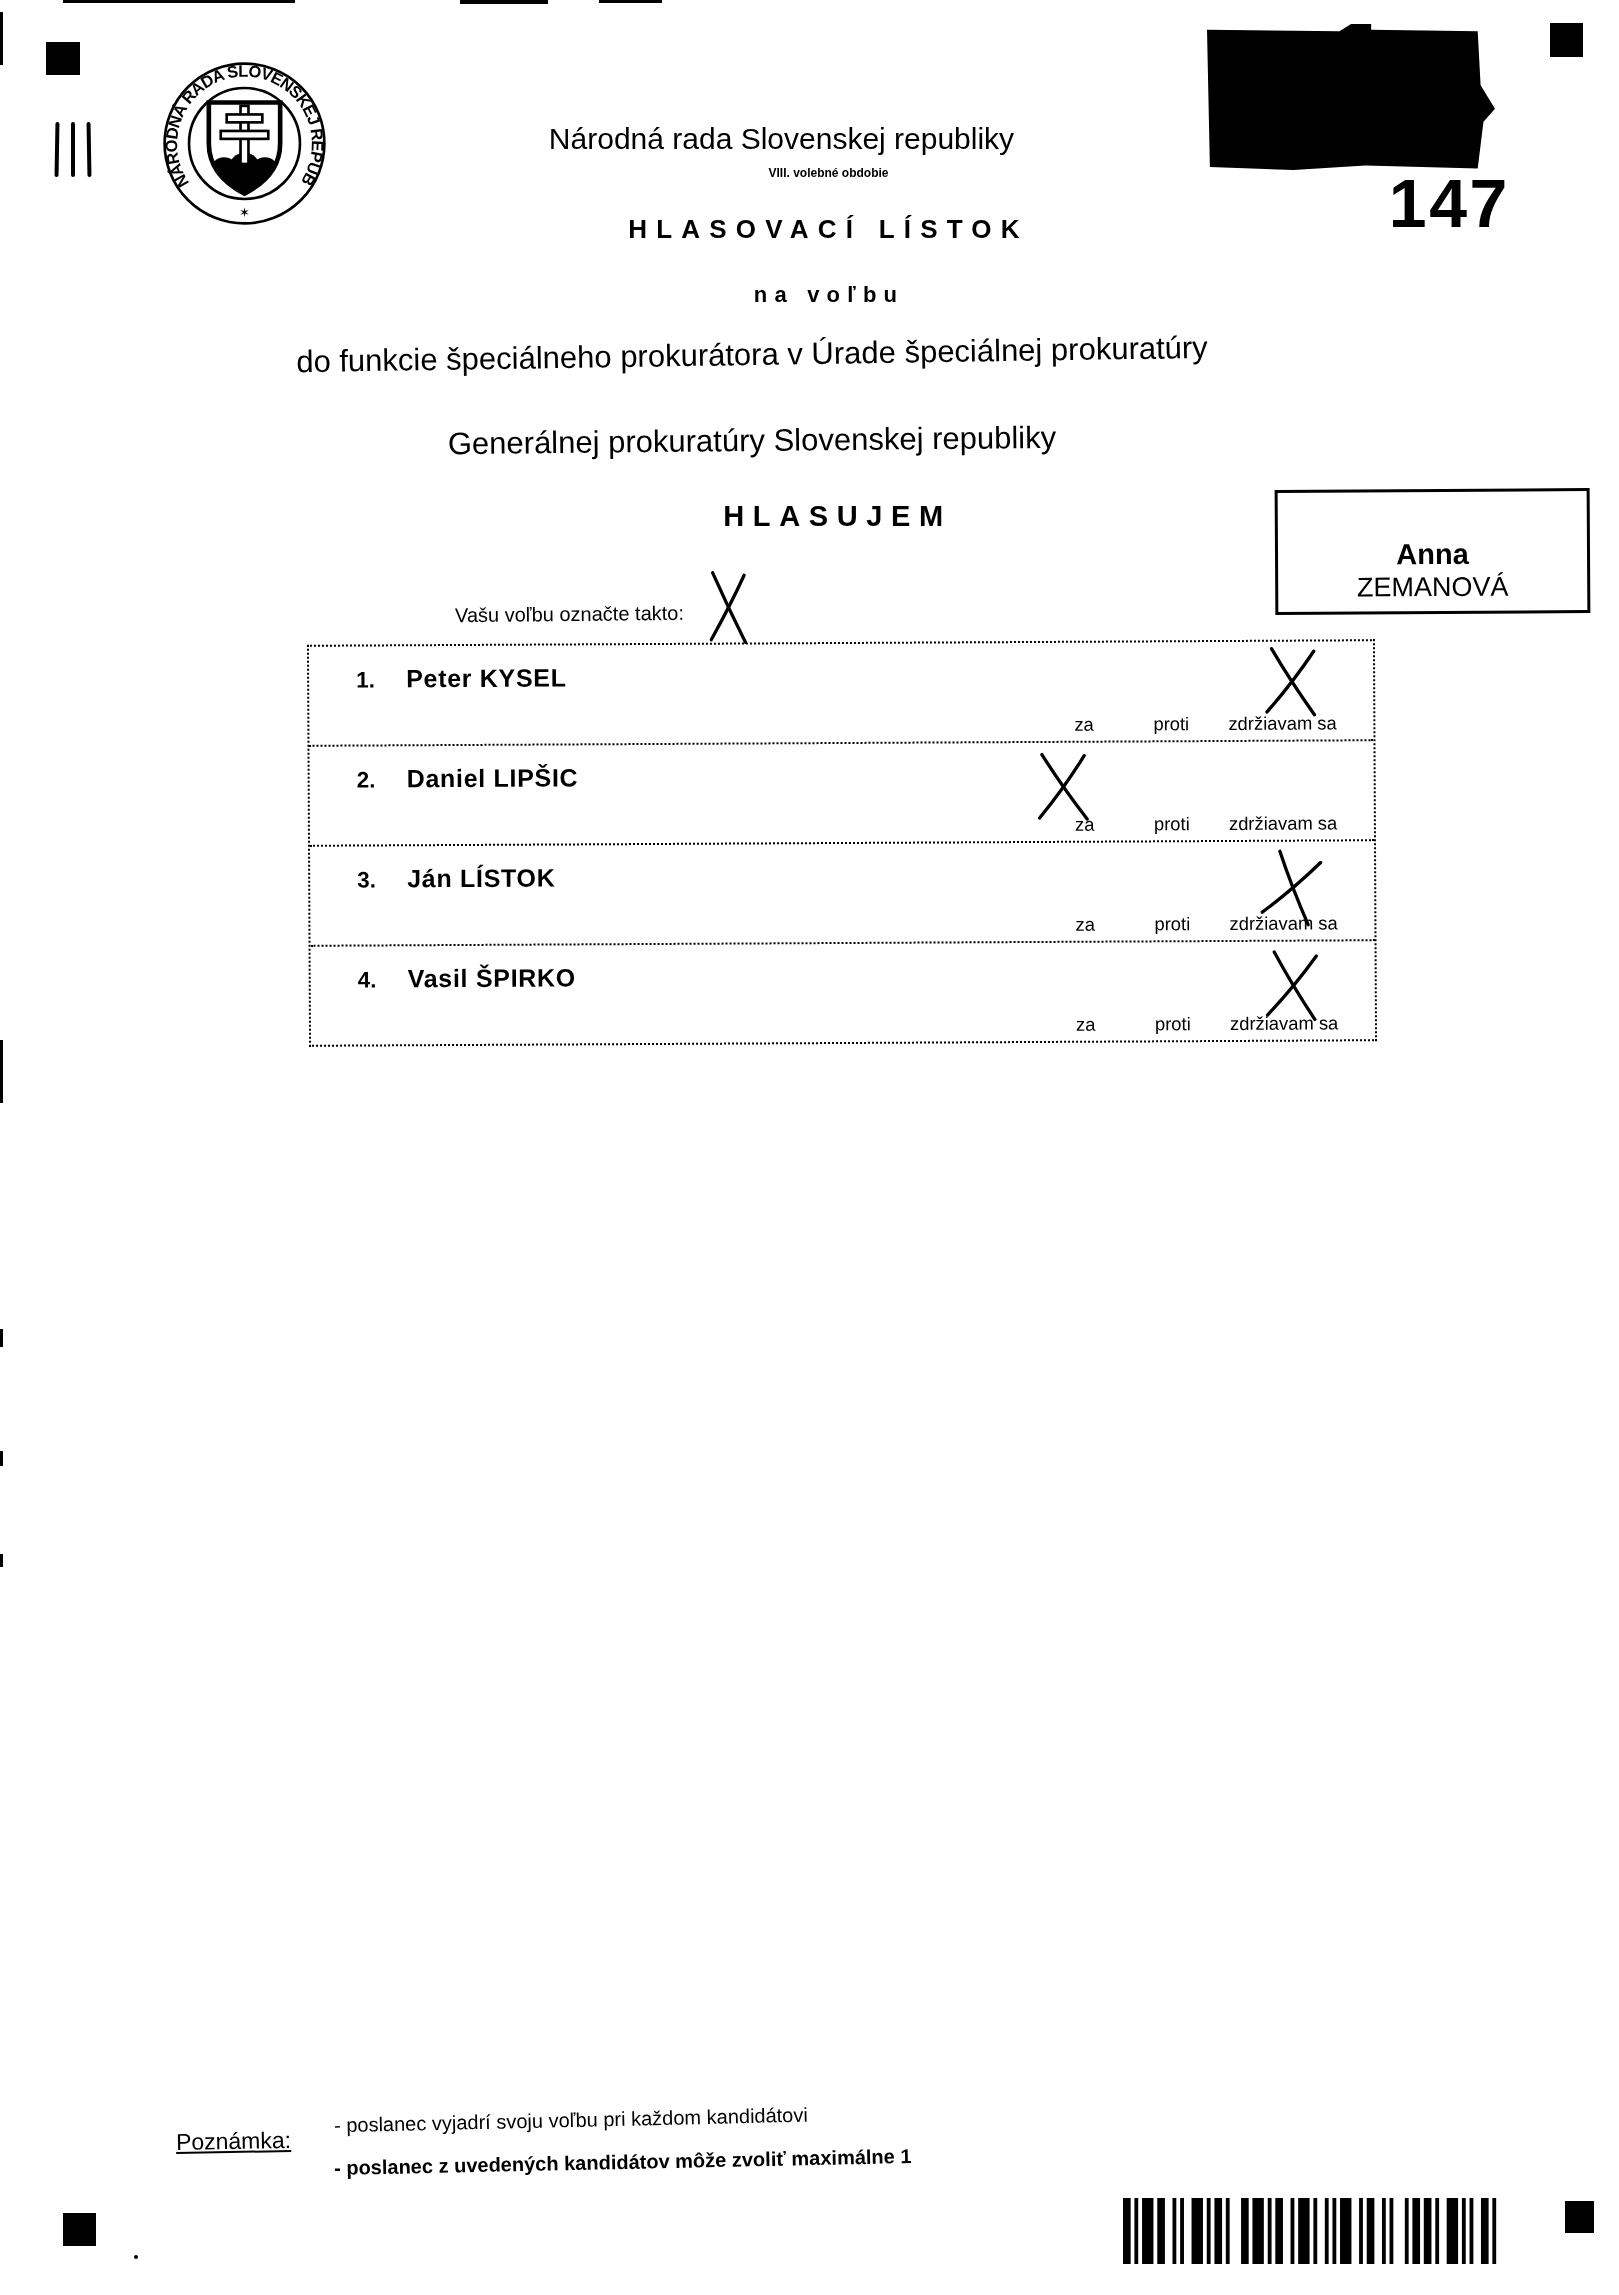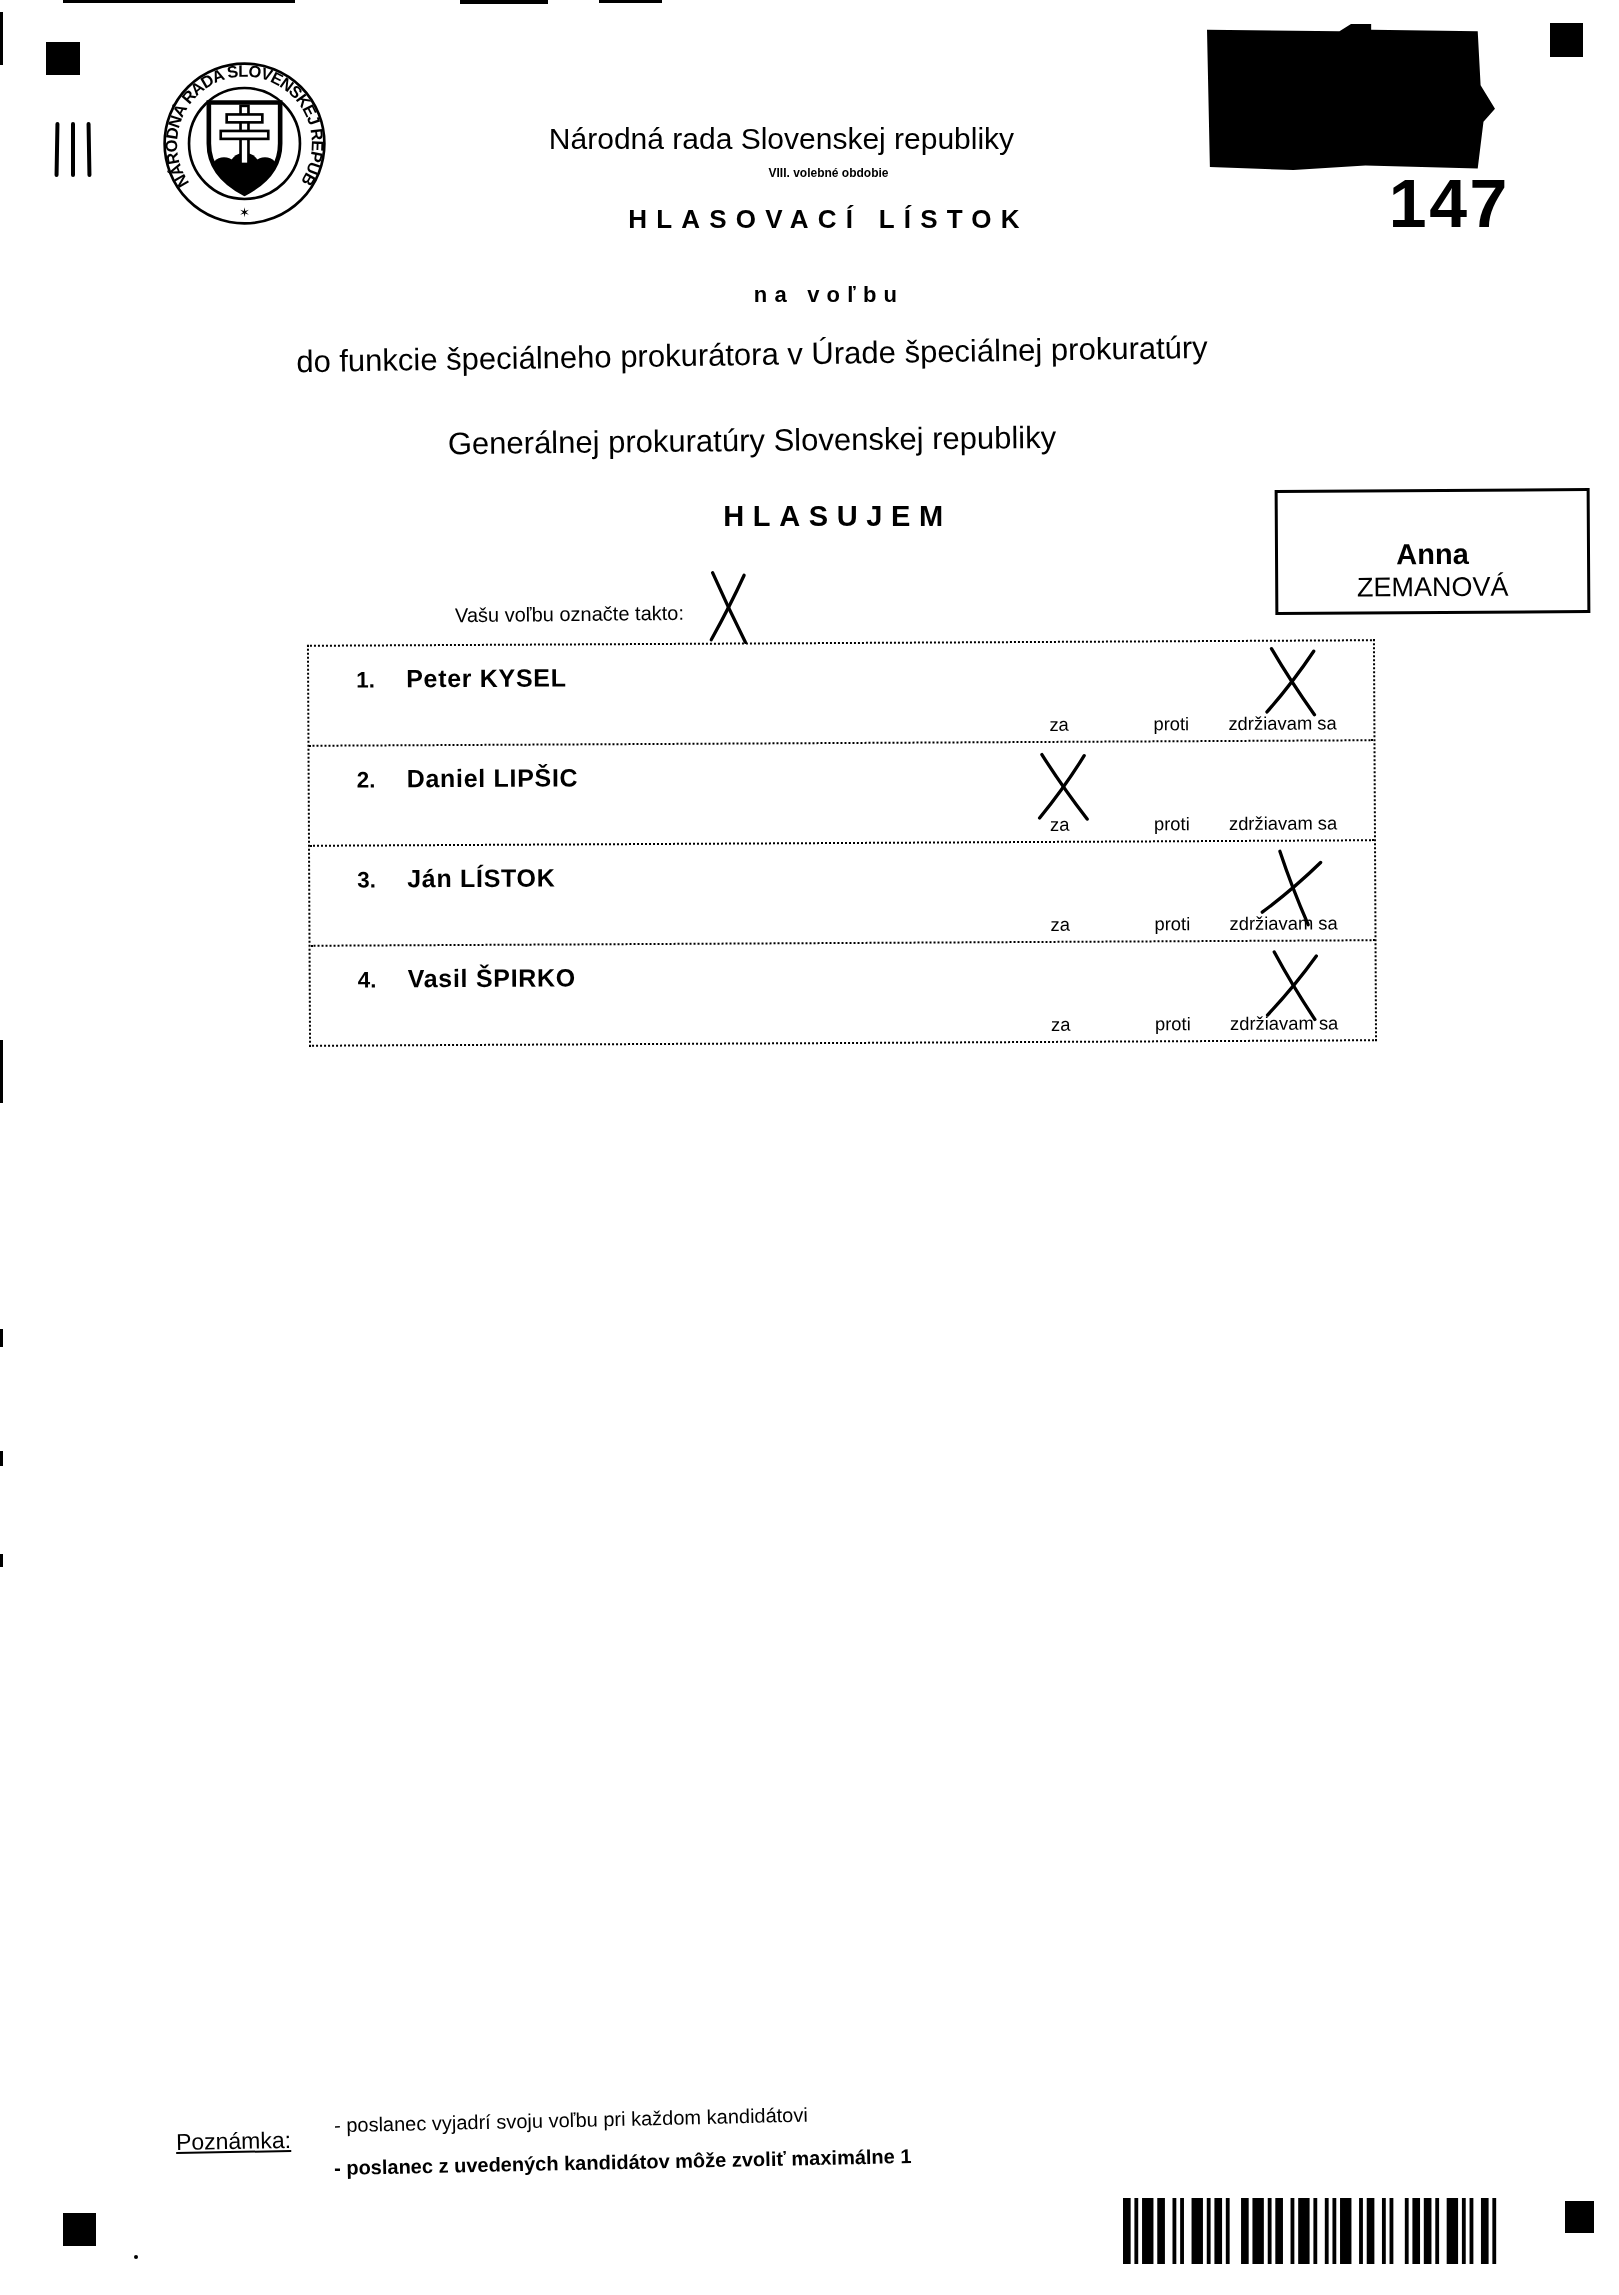--- a/index.html
+++ b/index.html
@@ -16,21 +16,21 @@
   
   .topline{position:absolute;top:0;background:#000;}
   .speck{position:absolute;left:0;background:#000;}
   
   .seal{position:absolute;left:158px;top:57px;width:173px;height:173px;}
   
   .org{position:absolute;left:485px;top:122px;width:593px;text-align:center;
        font-size:30px;font-weight:400;letter-spacing:0px;white-space:nowrap;}
   .term{position:absolute;left:697px;top:166px;width:263px;text-align:center;
        font-size:12px;font-weight:700;white-space:nowrap;}
-  .btitle{position:absolute;left:598px;top:204px;width:461px;text-align:center;
+  .btitle{position:absolute;left:598px;top:214px;width:461px;text-align:center;
        font-size:26px;font-weight:700;letter-spacing:9.2px;white-space:nowrap;}
   .bsub{position:absolute;left:730px;top:282px;width:198px;text-align:center;
        font-size:22px;font-weight:600;letter-spacing:7.2px;white-space:nowrap;}
   .vbars{position:absolute;left:55px;top:122px;width:40px;height:55px;}
   .vbars i{position:absolute;top:0;width:4px;height:55px;background:#000;border-radius:2px;}
   .tl-square{left:46px;top:42px;width:34px;height:33px;}
   
   .redact{position:absolute;left:1207px;top:24px;width:288px;height:146px;background:#000;
     clip-path:polygon(0 4%,46% 5%,50% 0,57% 0,57% 4%,94% 5%,95% 42%,100% 58%,96% 67%,94% 99%,55% 97%,30% 100%,1% 98%);}
   .ballot-number{position:absolute;left:1312px;top:169px;width:198px;text-align:right;
@@ -55,21 +55,21 @@
     transform:rotate(-0.6deg);white-space:nowrap;}
   .sample-x{position:absolute;left:706px;top:570px;width:46px;height:75px;}
   
   .ctable{position:absolute;left:308px;top:642px;width:1068px;
     border:2px dotted #000;box-sizing:border-box;transform:rotate(-0.3deg);}
   .cand-row{position:relative;height:98px;border-bottom:2px dotted #000;}
   .cand-row:last-child{border-bottom:none;}
   .cand-num{position:absolute;left:47px;top:21px;font-size:22.4px;font-weight:700;}
   .cand-name{position:absolute;left:97px;top:18.4px;font-size:25px;font-weight:700;letter-spacing:0.7px;}
   .opt{position:absolute;bottom:5.3px;font-size:18.4px;}
-  .opt-za{left:740px;}
+  .opt-za{left:765px;}
   .opt-proti{left:844px;}
   .opt-zdrz{left:919px;}
   .xmark{position:absolute;width:61px;height:70px;}
   .xmark svg{width:100%;height:100%;}
   .x-za{left:723px;top:9.2px;}
   .x-zdrz{left:952px;top:6.6px;}
   .cand-row:nth-child(1) .x-zdrz{top:5.3px;transform:rotate(2deg);}
   .cand-row:nth-child(3) .x-zdrz{top:10.5px;transform:rotate(14deg);}
   .cand-row:nth-child(4) .x-zdrz{top:9.2px;transform:rotate(4deg);}
   

